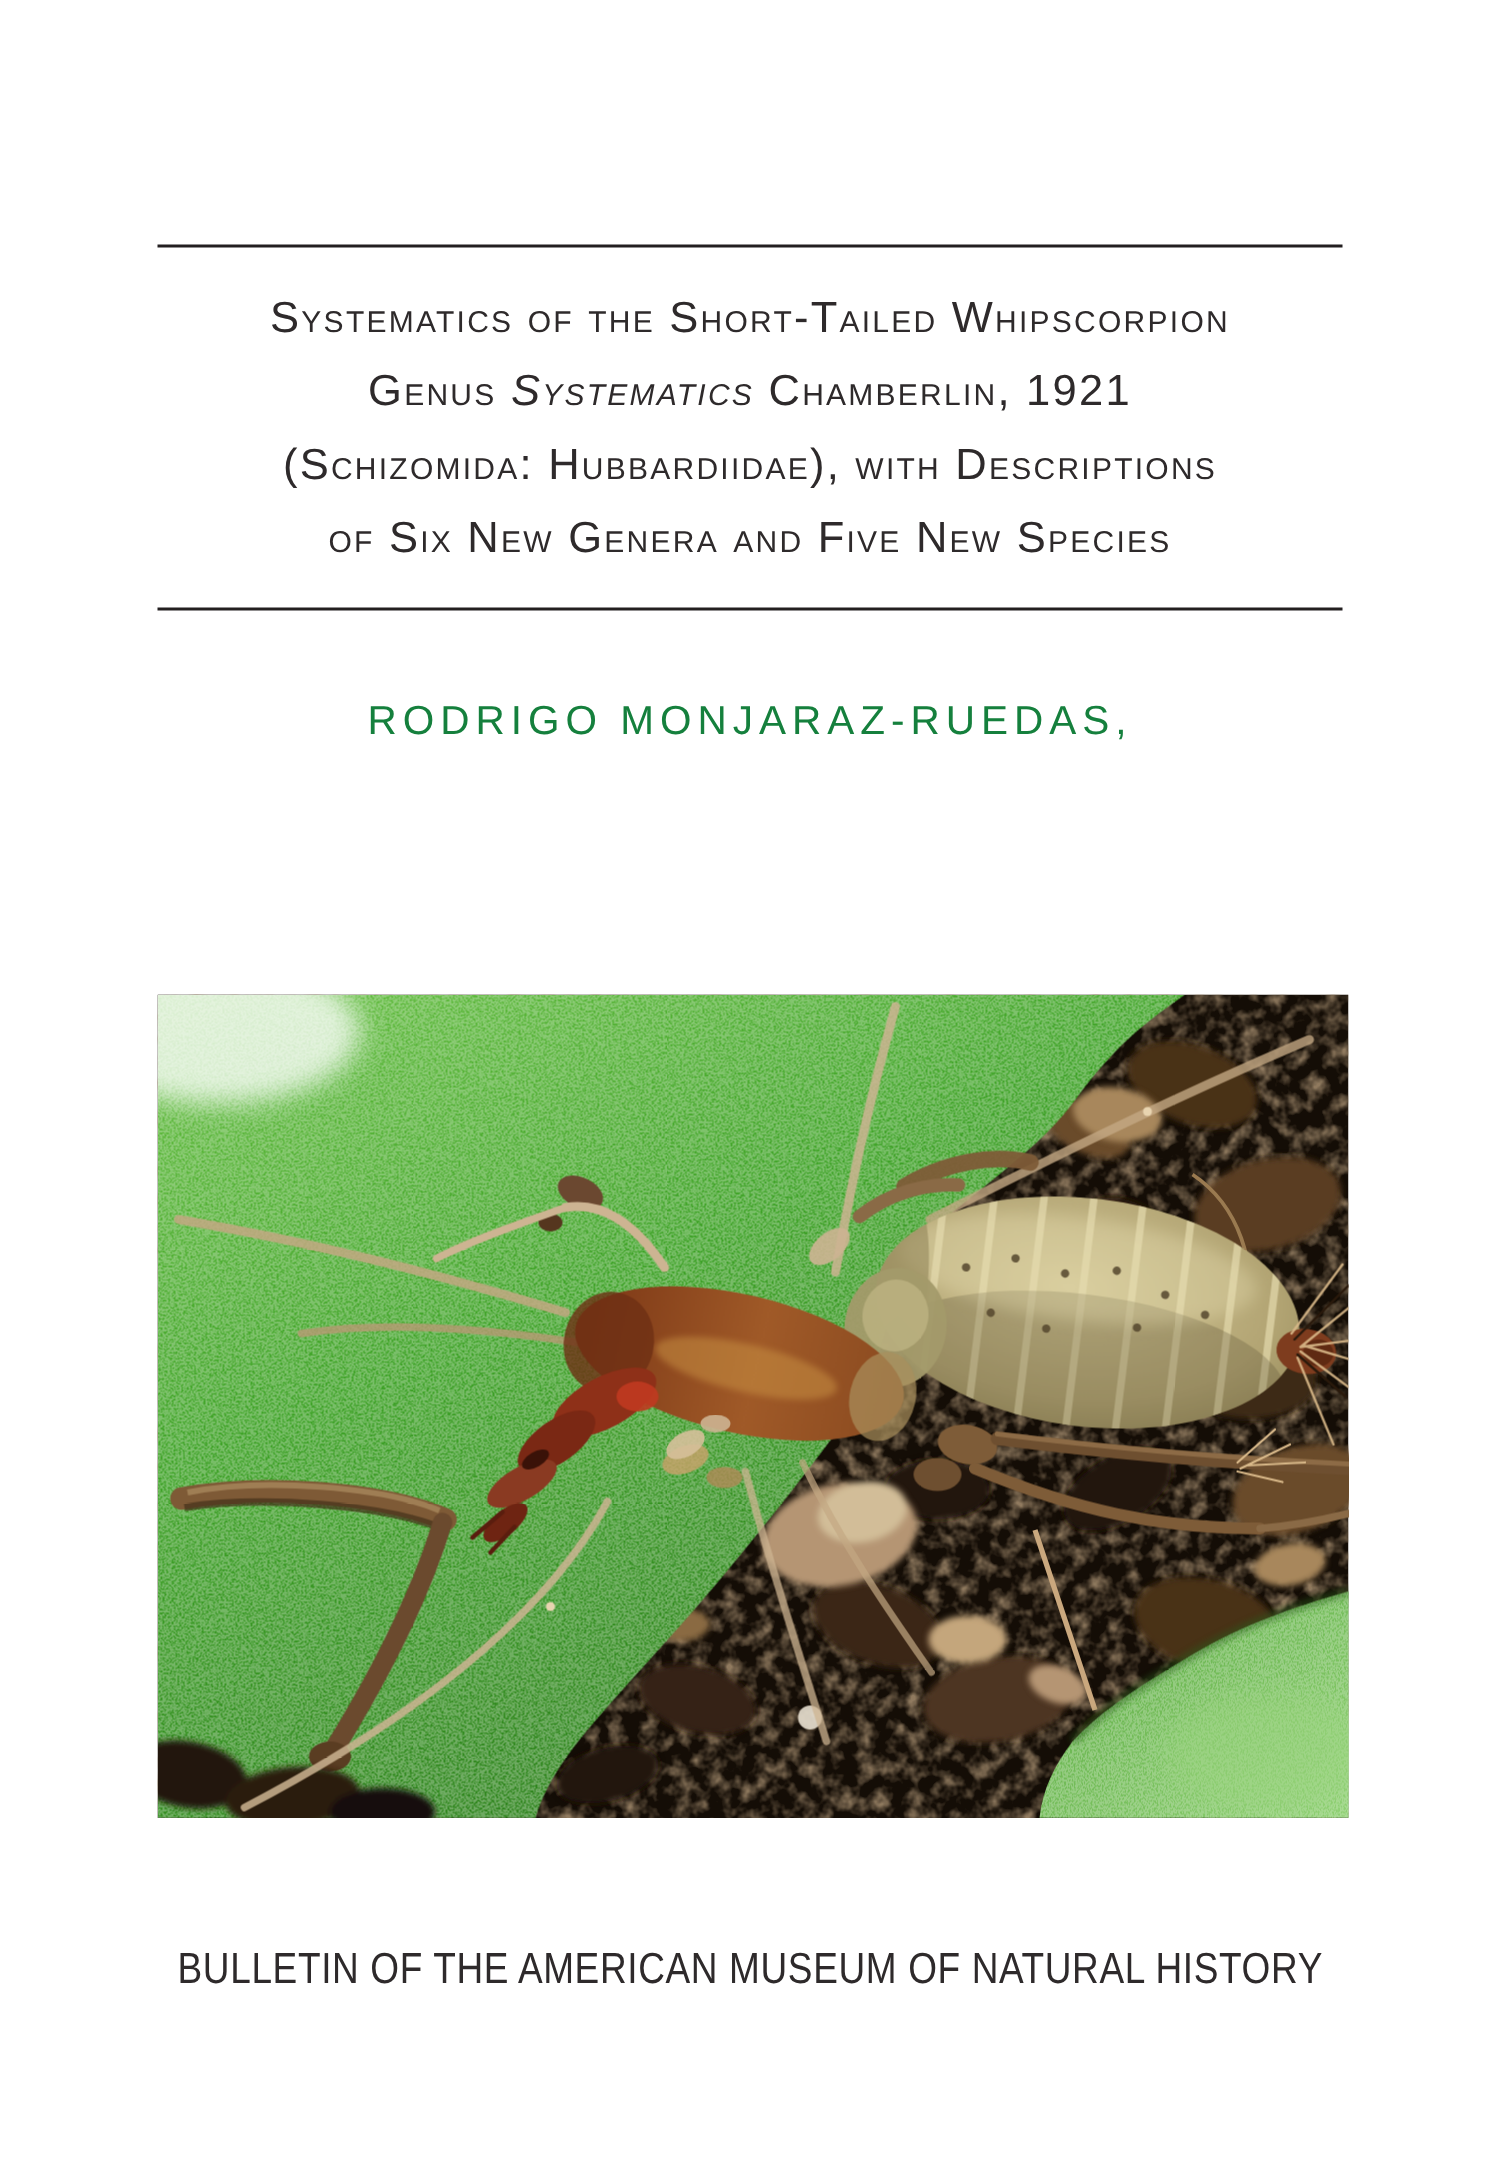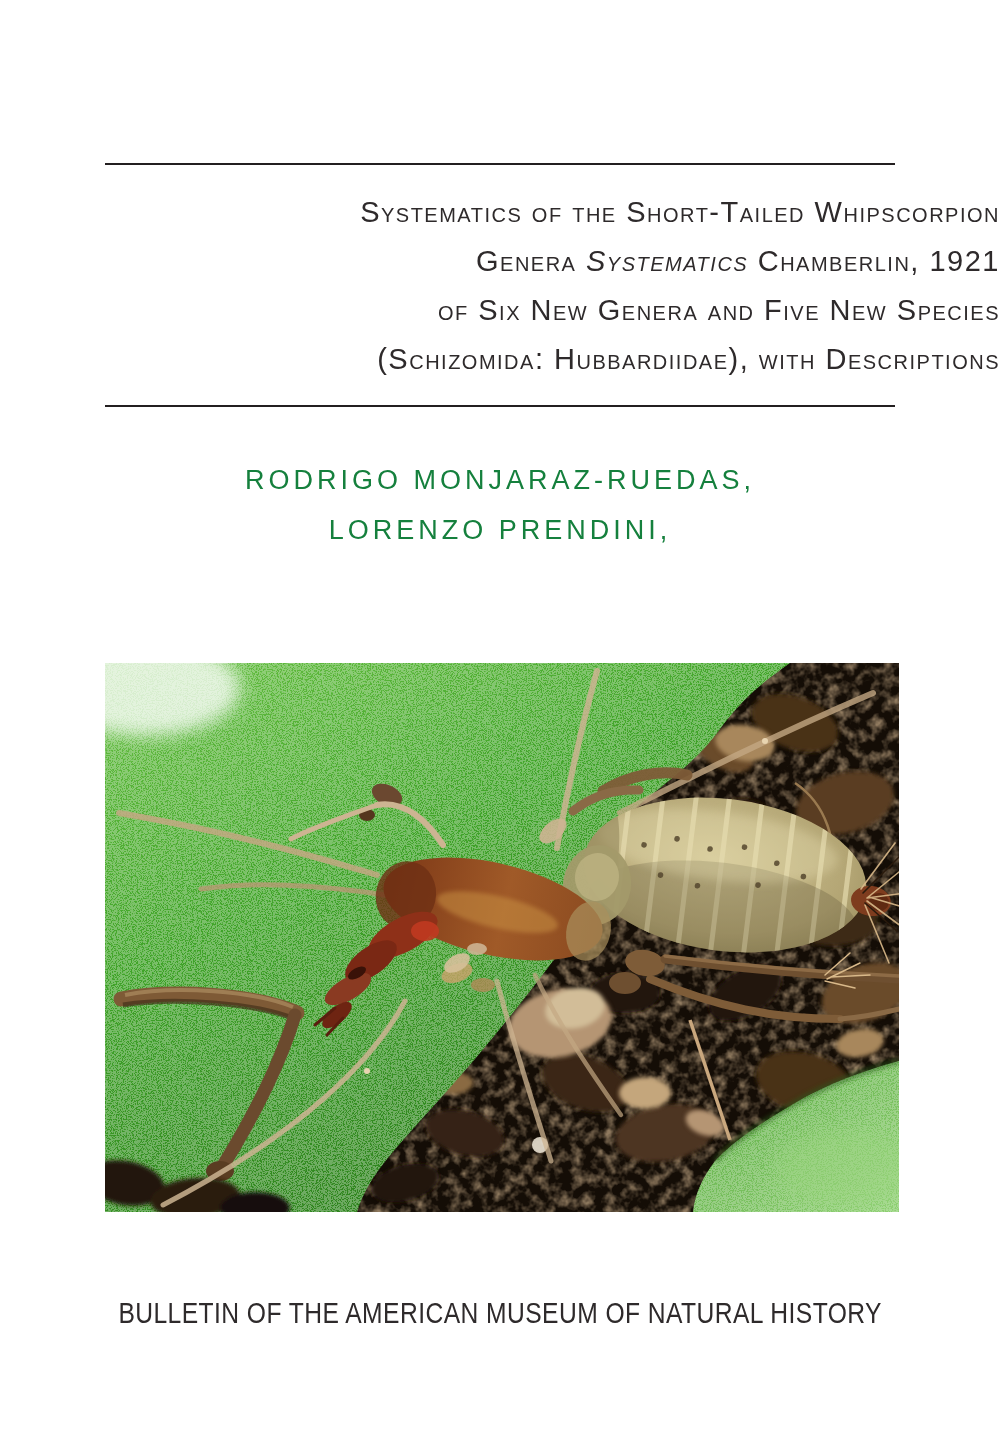--- a/index.html
+++ b/index.html
@@ -6,21 +6,21 @@
   .page{
     position:relative;width:1000px;height:1454px;margin:0 auto;
     background:var(--pageBg,#ffffff);overflow:hidden;
     font-family:"Liberation Sans","DejaVu Sans",sans-serif;
     color:var(--ink,#231f20);
   }
   .rule{position:absolute;left:105px;width:790px;height:2px;background:var(--ink,#231f20);}
   .rule-top{top:163px;}
   .rule-bottom{top:405px;}
   .title-block{
-    position:absolute;top:188px;left:0;width:1000px;text-align:right;
+    position:absolute;top:188px;left:0;width:1000px;text-align:center;
     font-size:29px;line-height:49px;font-weight:300;
     font-variant:small-caps;letter-spacing:1.5px;color:#2e2a2b;
   }
   .title-block .ital{font-style:italic;}
   .authors-block{
     position:absolute;top:455px;left:0;width:1000px;text-align:center;
     font-size:27px;line-height:50px;font-weight:300;
     letter-spacing:4px;color:#15803d;
   }
   .photo{
@@ -38,30 +38,29 @@
 </style>
 </head>
 <body>
 
 <div class="page">
 
   <div class="rule rule-top"></div>
 
   <div class="title-block">
     <div>Systematics of the Short-Tailed Whipscorpion</div>
-    <div><span>Genera </span><span class="ital">Systematics</span><span> Chamberlin, 1921</span></div>
+    <div><span>Genus </span><span class="ital">Systematics</span><span> Chamberlin, 1921</span></div>
+    <div>(Schizomida: Hubbardiidae), with Descriptions</div>
     <div>of Six New Genera and Five New Species</div>
-    <div>(Schizomida: Hubbardiidae), with Descriptions</div>
   </div>
 
   <div class="rule rule-bottom"></div>
 
   <div class="authors-block">
     <div>RODRIGO MONJARAZ-RUEDAS,</div>
-    <div>LORENZO PRENDINI,</div>
   </div>
 
   <figure class="photo" role="img" aria-label="Color macro photograph of a pale short-tailed whipscorpion (schizomid) with reddish-brown carapace and dark red pedipalps, standing on a bright green leaf beside dark brown leaf litter; a second pale green leaf appears in the lower right corner">
     <svg viewBox="0 0 794 549" xmlns="http://www.w3.org/2000/svg">
       <defs>
         <linearGradient id="leafG" x1="0" y1="0" x2="0.55" y2="1">
           <stop offset="0" stop-color="var(--leaf1,#68c043)"></stop>
           <stop offset="0.45" stop-color="var(--leaf2,#3fa328)"></stop>
           <stop offset="1" stop-color="var(--leaf3,#2c7f1c)"></stop>
         </linearGradient>

